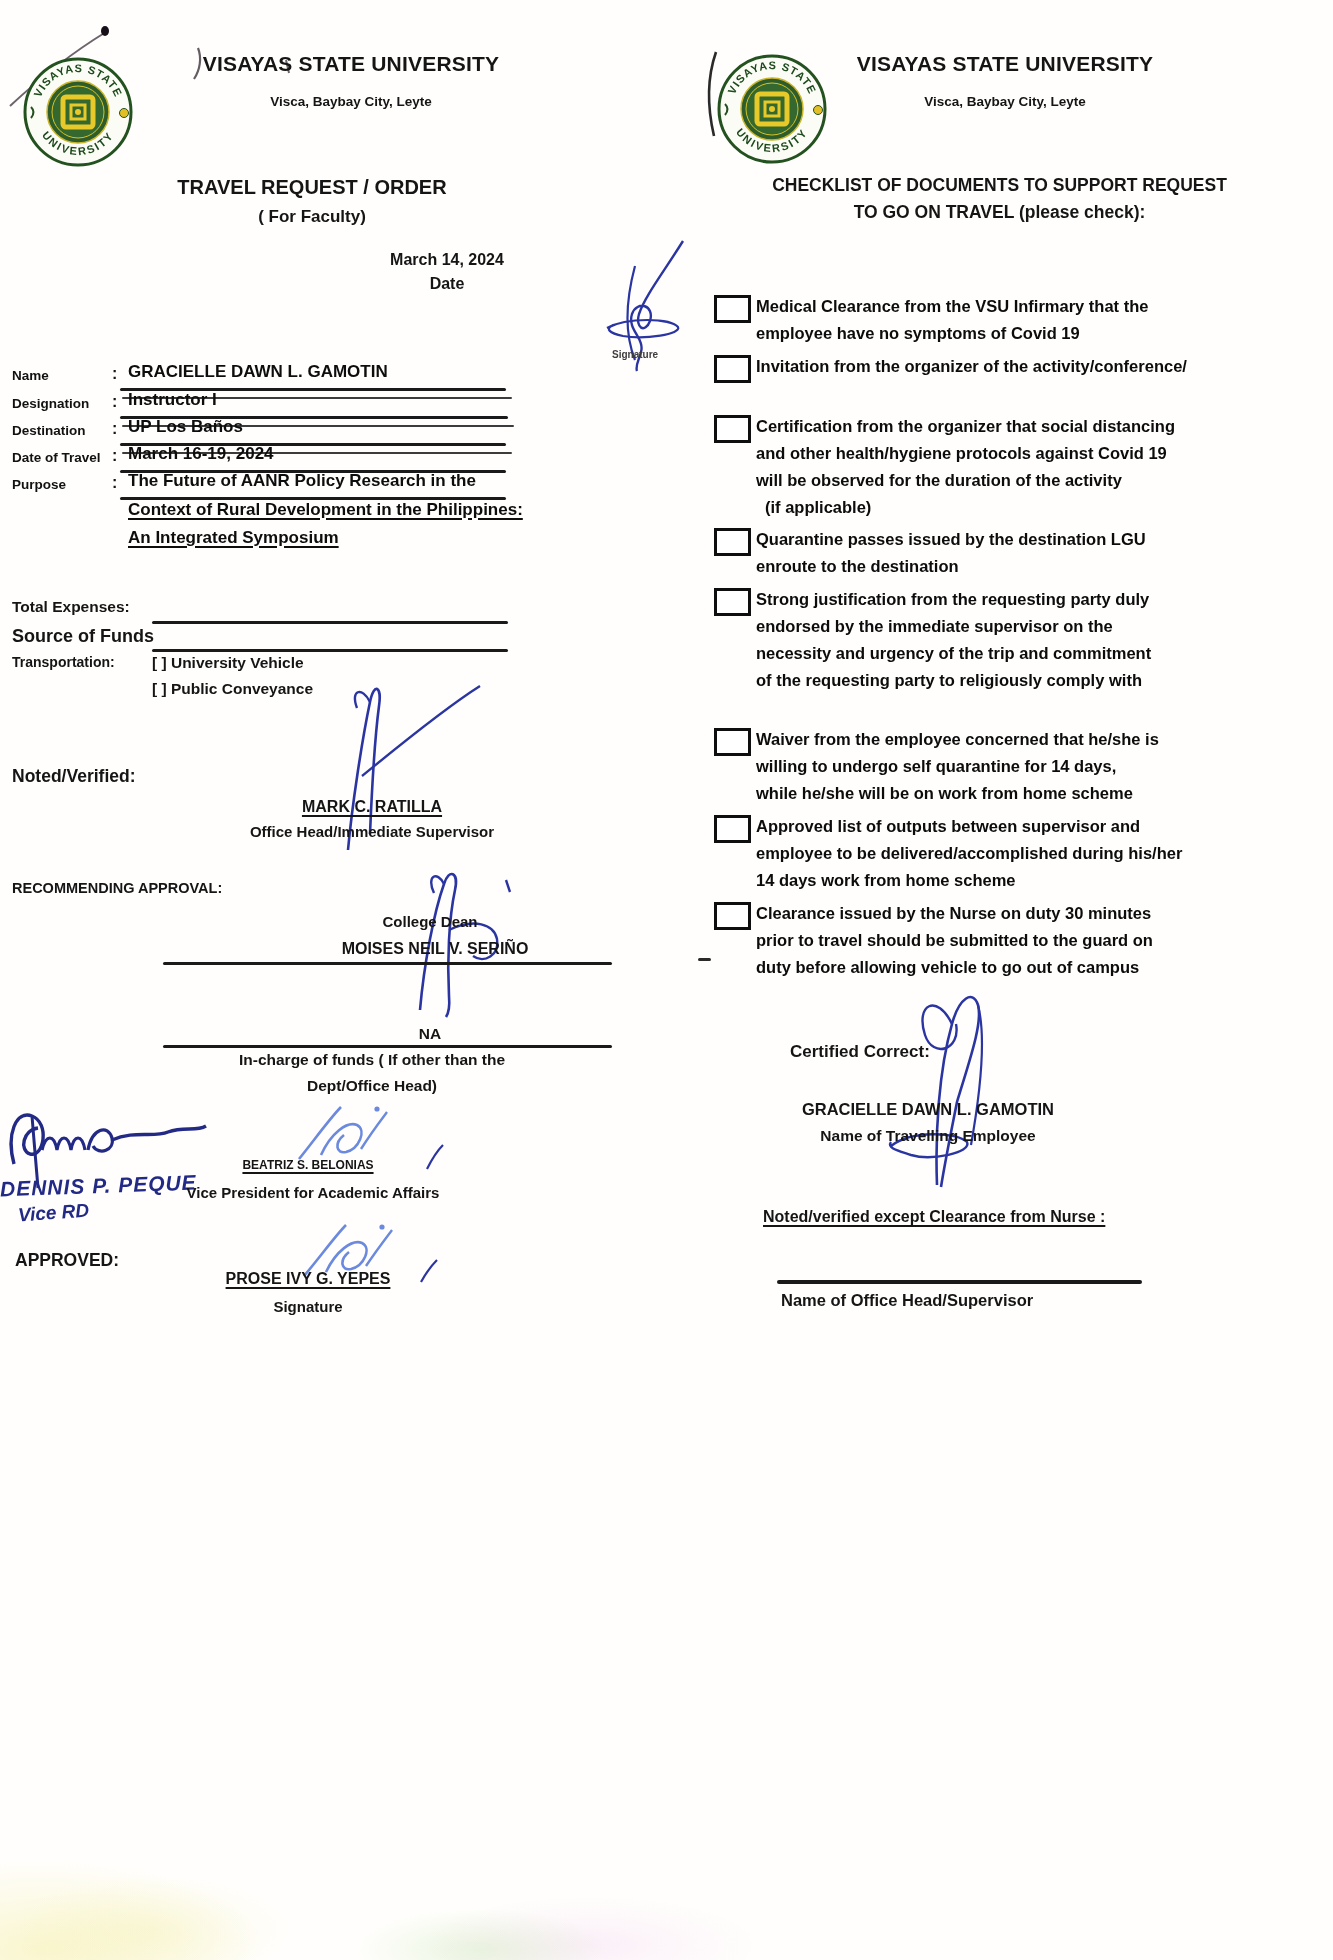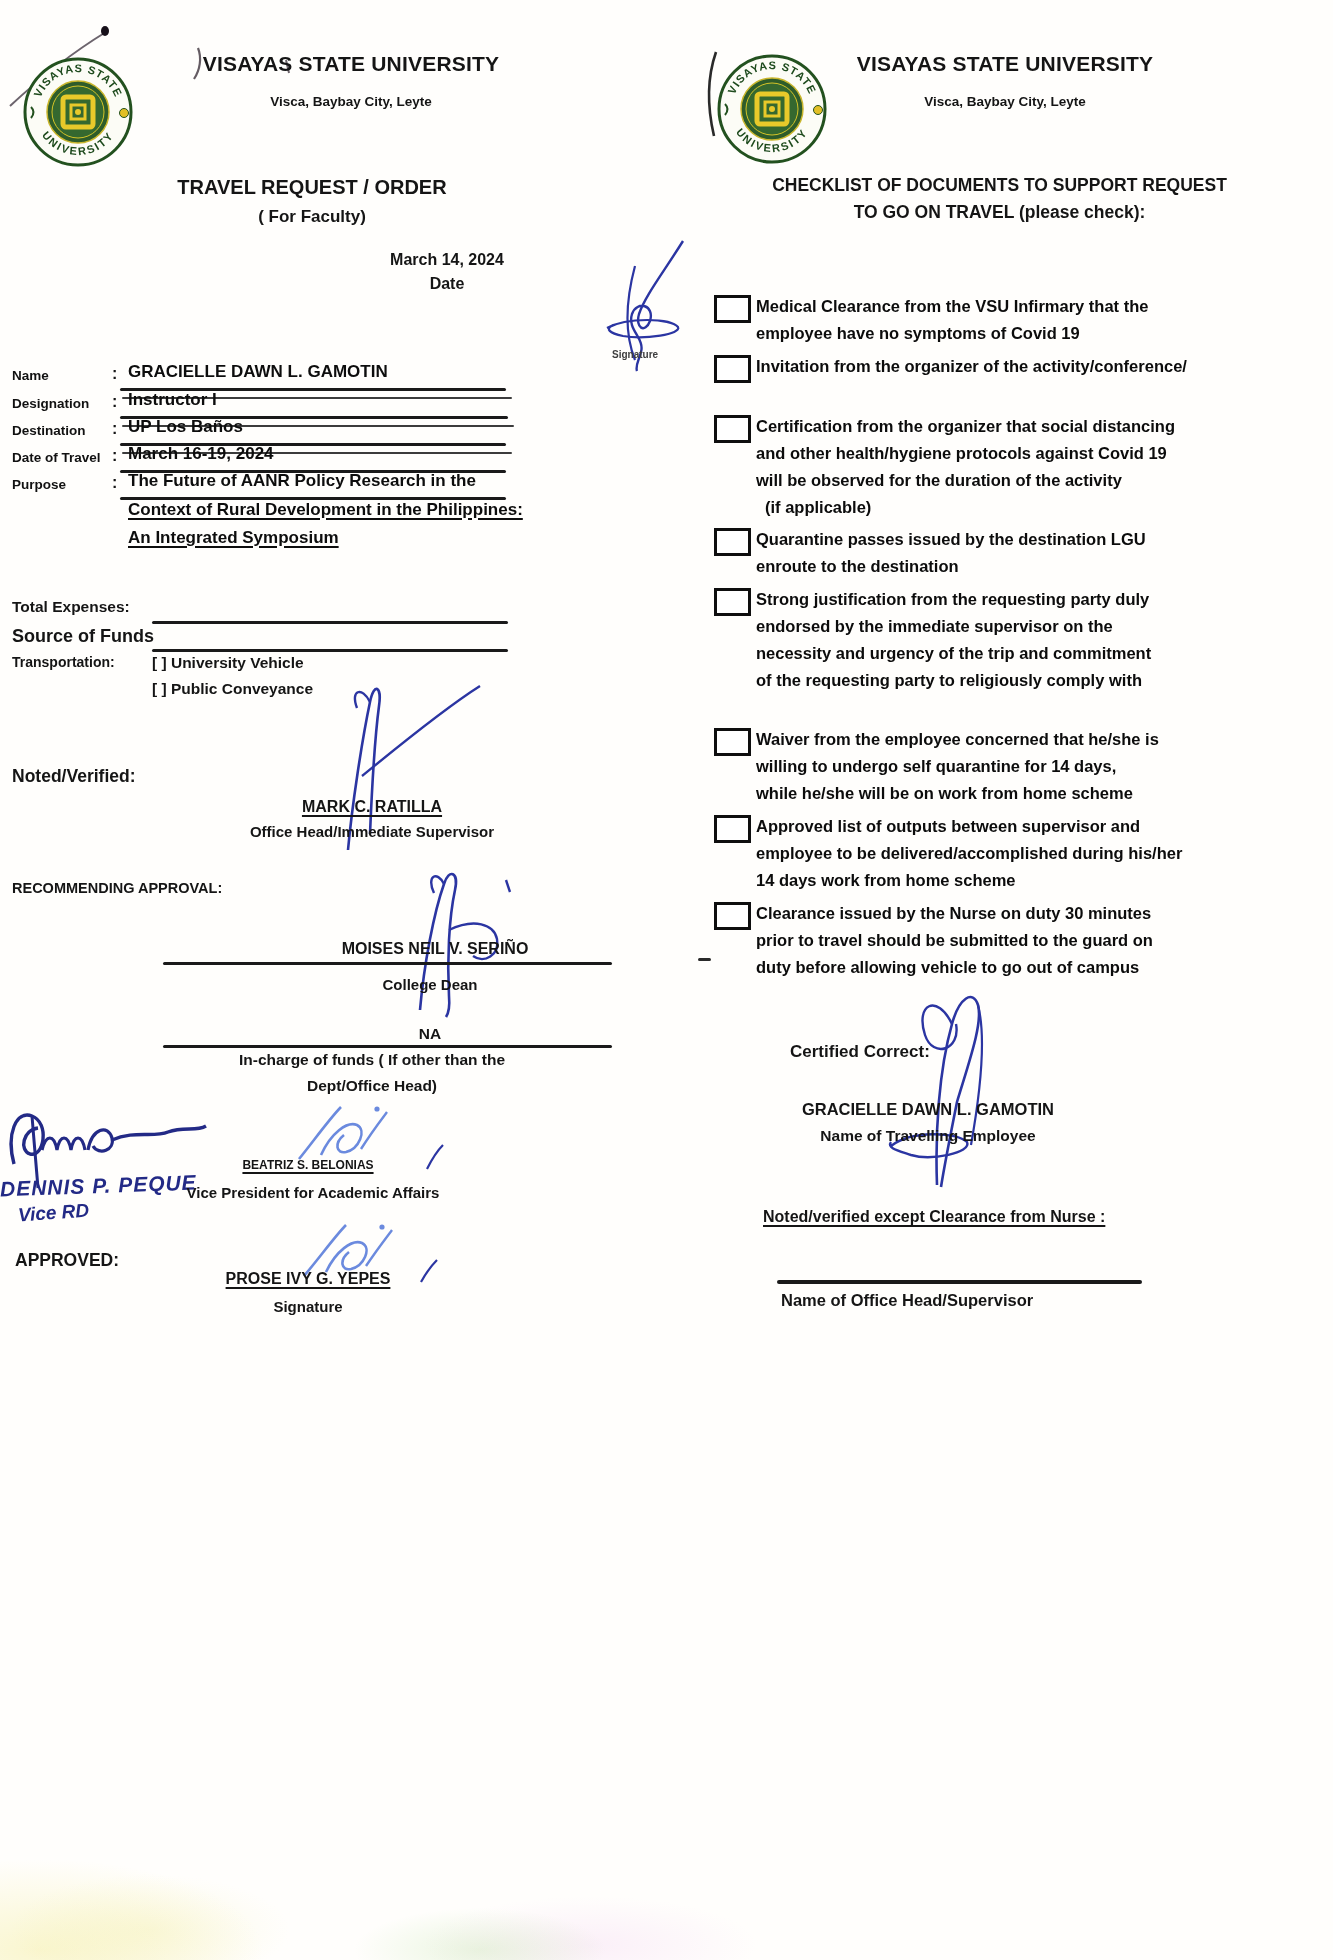--- a/index.html
+++ b/index.html
@@ -127,21 +127,21 @@
 
   <div class="abs b" style="left:12px;top:880px;font-size:14.5px;">RECOMMENDING APPROVAL:</div>
   <svg class="abs" style="left:388px;top:868px;" width="150" height="150" viewBox="0 0 150 150">
     <path d="M32 142 C36 96 46 44 56 16 C61 0 71 4 67 22 C61 50 59 92 61 128 C62 140 60 146 58 149" stroke="#2b35a2" stroke-width="2.6" fill="none"></path>
     <path d="M56 16 C49 2 38 8 46 25" stroke="#2b35a2" stroke-width="2.4" fill="none"></path>
     <path d="M61 62 C86 50 106 56 109 71 C112 87 96 96 85 88" stroke="#2b35a2" stroke-width="2.4" fill="none"></path>
     <path d="M118 12 l4 12" stroke="#2b35a2" stroke-width="2.4" fill="none"></path>
   </svg>
   <div class="abs b ctr" style="left:315px;top:940px;width:240px;font-size:16px;">MOISES NEIL V. SERIÑO</div>
   <div class="rule" style="left:163px;top:962px;width:449px;height:2.5px;"></div>
-  <div class="abs b ctr" style="left:330px;top:976px;width:200px;font-size:15px;">College Dean</div>
+  <div class="abs b ctr" style="left:330px;top:913px;width:200px;font-size:15px;">College Dean</div>
 
   <div class="abs b ctr" style="left:330px;top:1025px;width:200px;font-size:15.5px;">NA</div>
   <div class="rule" style="left:163px;top:1045px;width:449px;height:2.5px;"></div>
   <div class="abs b ctr" style="left:222px;top:1051px;width:300px;font-size:15.5px;">In-charge of  funds ( If other than the</div>
   <div class="abs b ctr" style="left:222px;top:1077px;width:300px;font-size:15.5px;">Dept/Office Head)</div>
 
   <svg class="abs" style="left:2px;top:1092px;" width="210" height="100" viewBox="0 0 210 100">
     <path d="M12 72 C4 42 14 18 30 24 C48 31 42 66 28 62 C17 58 21 38 36 36" stroke="#232a86" stroke-width="3.4" fill="none"></path>
     <path d="M40 58 C44 42 52 42 55 58 C58 42 66 42 69 58 C72 42 80 42 83 58" stroke="#232a86" stroke-width="3.2" fill="none"></path>
     <path d="M86 58 C90 36 106 32 110 46 C113 58 97 64 91 54" stroke="#232a86" stroke-width="3.2" fill="none"></path>

